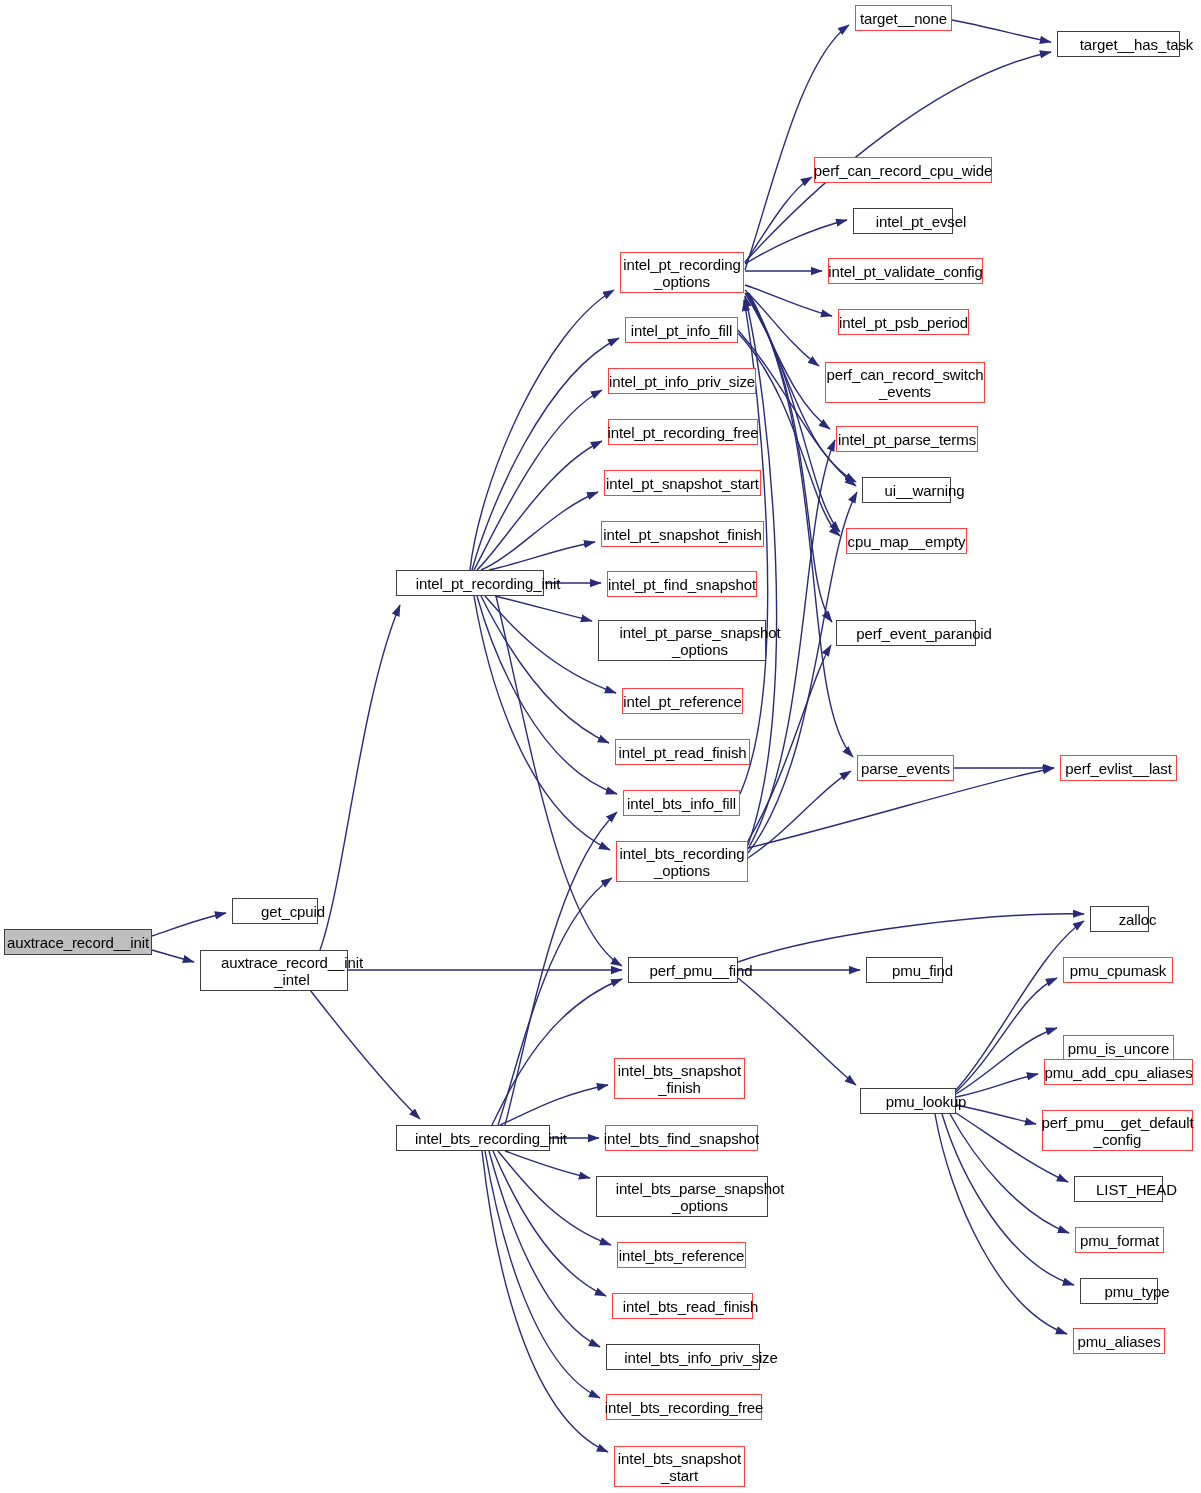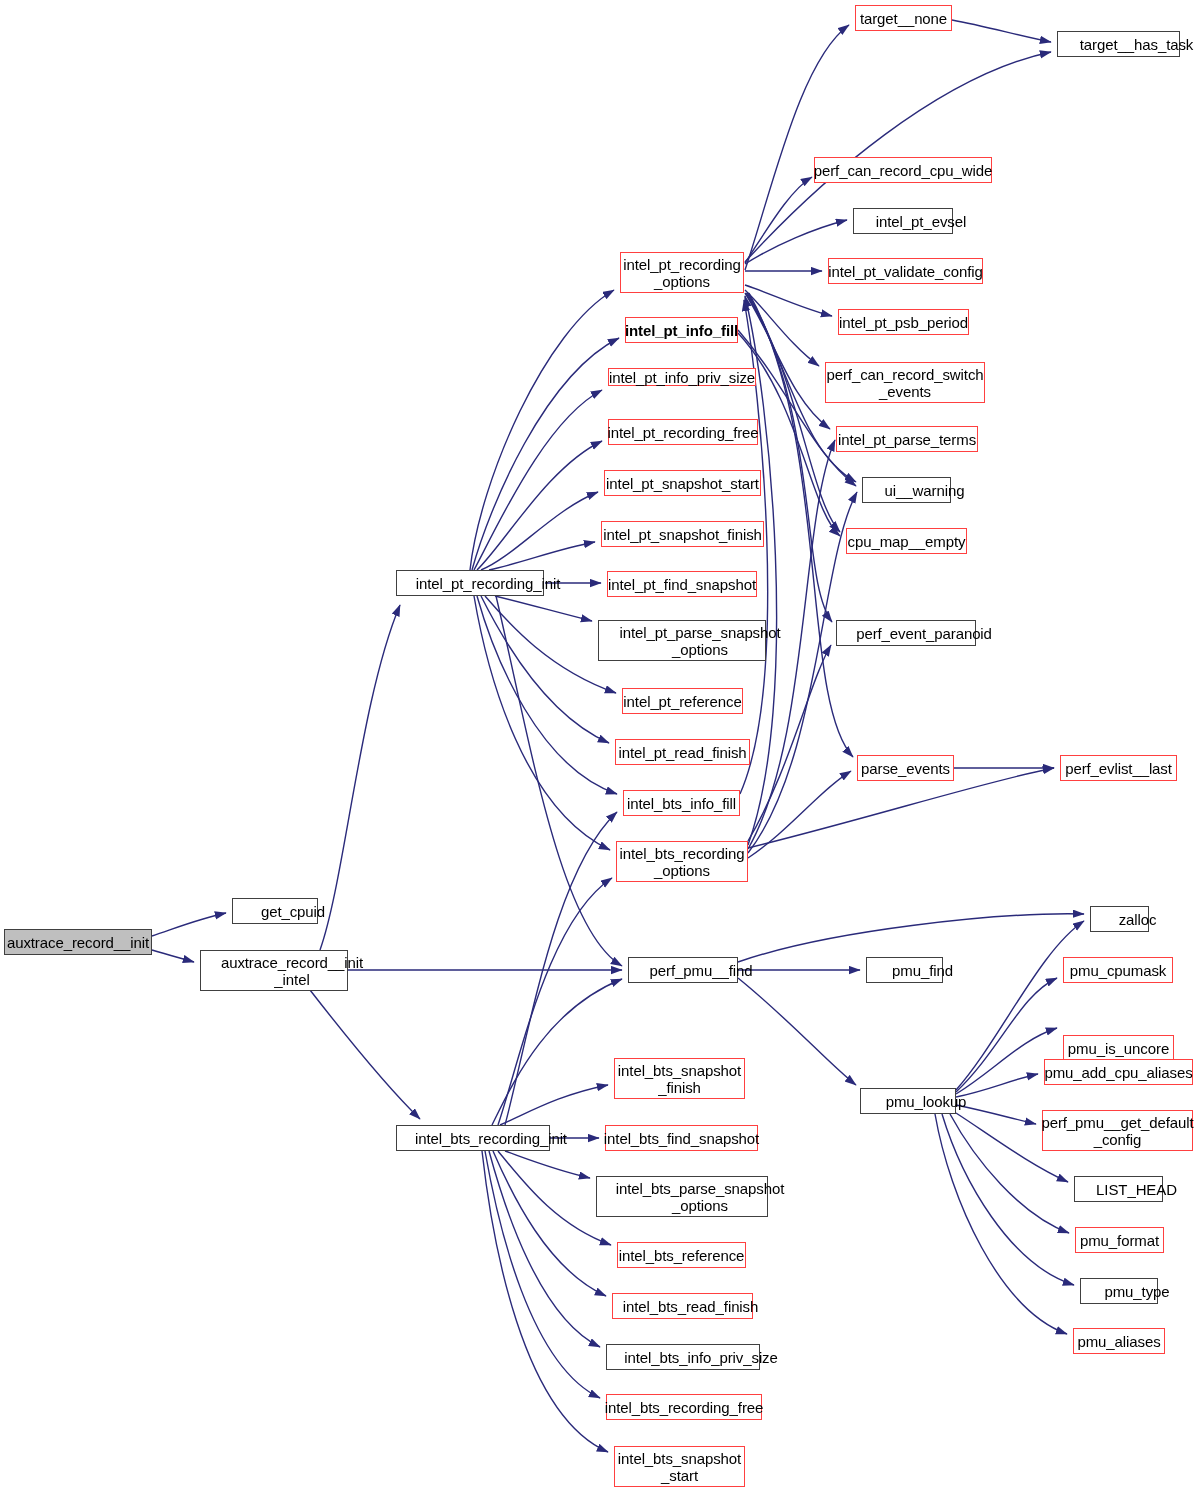--- a/index.html
+++ b/index.html
@@ -126,22 +126,22 @@
   </svg>
   <div id="node-layer">
       <div class="node root" style="left: 4px; top: 929px; width: 148px; height: 26px;"><span>auxtrace_record__init</span></div>
       <div class="node black" style="left: 232px; top: 898px; width: 86px; height: 26px;"><span>get_cpuid</span></div>
       <div class="node black" style="left: 200px; top: 950px; width: 148px; height: 41px;"><span>auxtrace_record__init
 _intel</span></div>
       <div class="node black" style="left: 396px; top: 570px; width: 148px; height: 26px;"><span>intel_pt_recording_init</span></div>
       <div class="node black" style="left: 396px; top: 1125px; width: 154px; height: 26px;"><span>intel_bts_recording_init</span></div>
       <div class="node red" style="left: 620px; top: 252px; width: 124px; height: 41px;"><span>intel_pt_recording
 _options</span></div>
-      <div class="node red" style="left: 625px; top: 317px; width: 113px; height: 26px; font-weight: bold;"><span>intel_pt_info_fill</span></div>
-      <div class="node red" style="left: 608px; top: 368px; width: 148px; height: 18px;"><span>intel_pt_info_priv_size</span></div>
+      <div class="node red" style="left: 625px; top: 317px; width: 113px; height: 26px;"><span>intel_pt_info_fill</span></div>
+      <div class="node red" style="left: 608px; top: 368px; width: 148px; height: 26px;"><span>intel_pt_info_priv_size</span></div>
       <div class="node red" style="left: 608px; top: 419px; width: 150px; height: 26px;"><span>intel_pt_recording_free</span></div>
       <div class="node red" style="left: 604px; top: 470px; width: 157px; height: 26px;"><span>intel_pt_snapshot_start</span></div>
       <div class="node red" style="left: 601px; top: 521px; width: 163px; height: 26px;"><span>intel_pt_snapshot_finish</span></div>
       <div class="node red" style="left: 607px; top: 571px; width: 150px; height: 26px;"><span>intel_pt_find_snapshot</span></div>
       <div class="node black" style="left: 598px; top: 620px; width: 168px; height: 41px;"><span>intel_pt_parse_snapshot
 _options</span></div>
       <div class="node red" style="left: 622px; top: 688px; width: 121px; height: 26px;"><span>intel_pt_reference</span></div>
       <div class="node red" style="left: 615px; top: 739px; width: 135px; height: 26px;"><span>intel_pt_read_finish</span></div>
       <div class="node red" style="left: 623px; top: 790px; width: 117px; height: 26px; justify-content: center;"><span>intel_bts_info_fill</span></div>
       <div class="node red" style="left: 616px; top: 841px; width: 132px; height: 41px;"><span>intel_bts_recording

